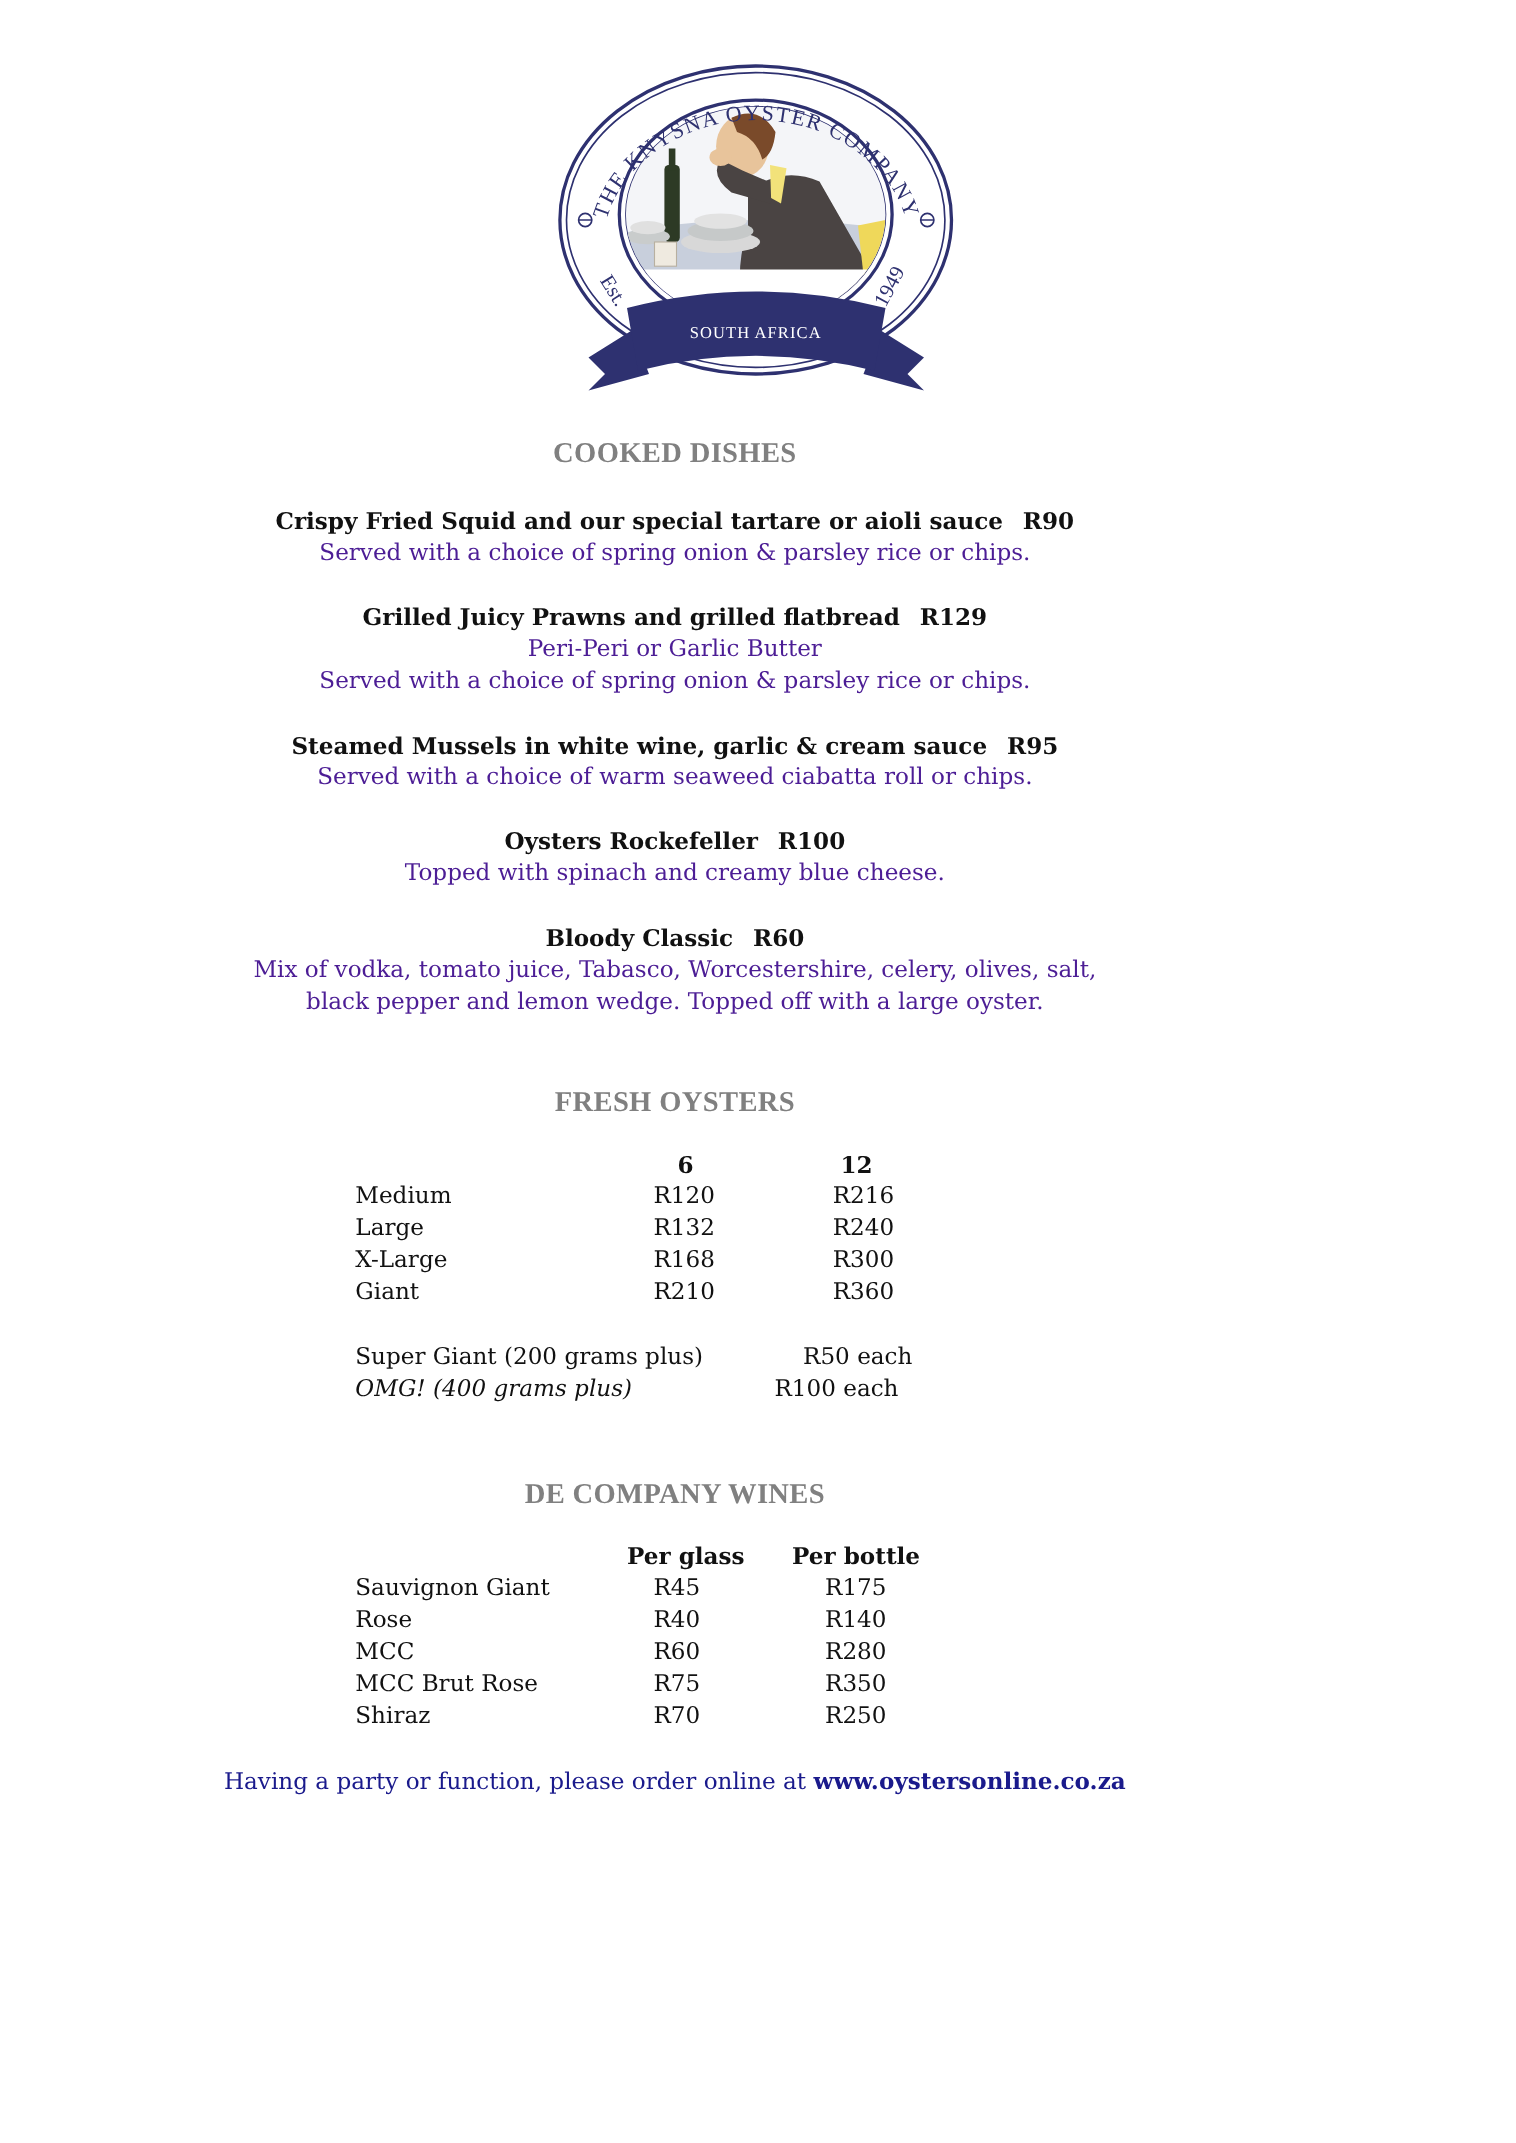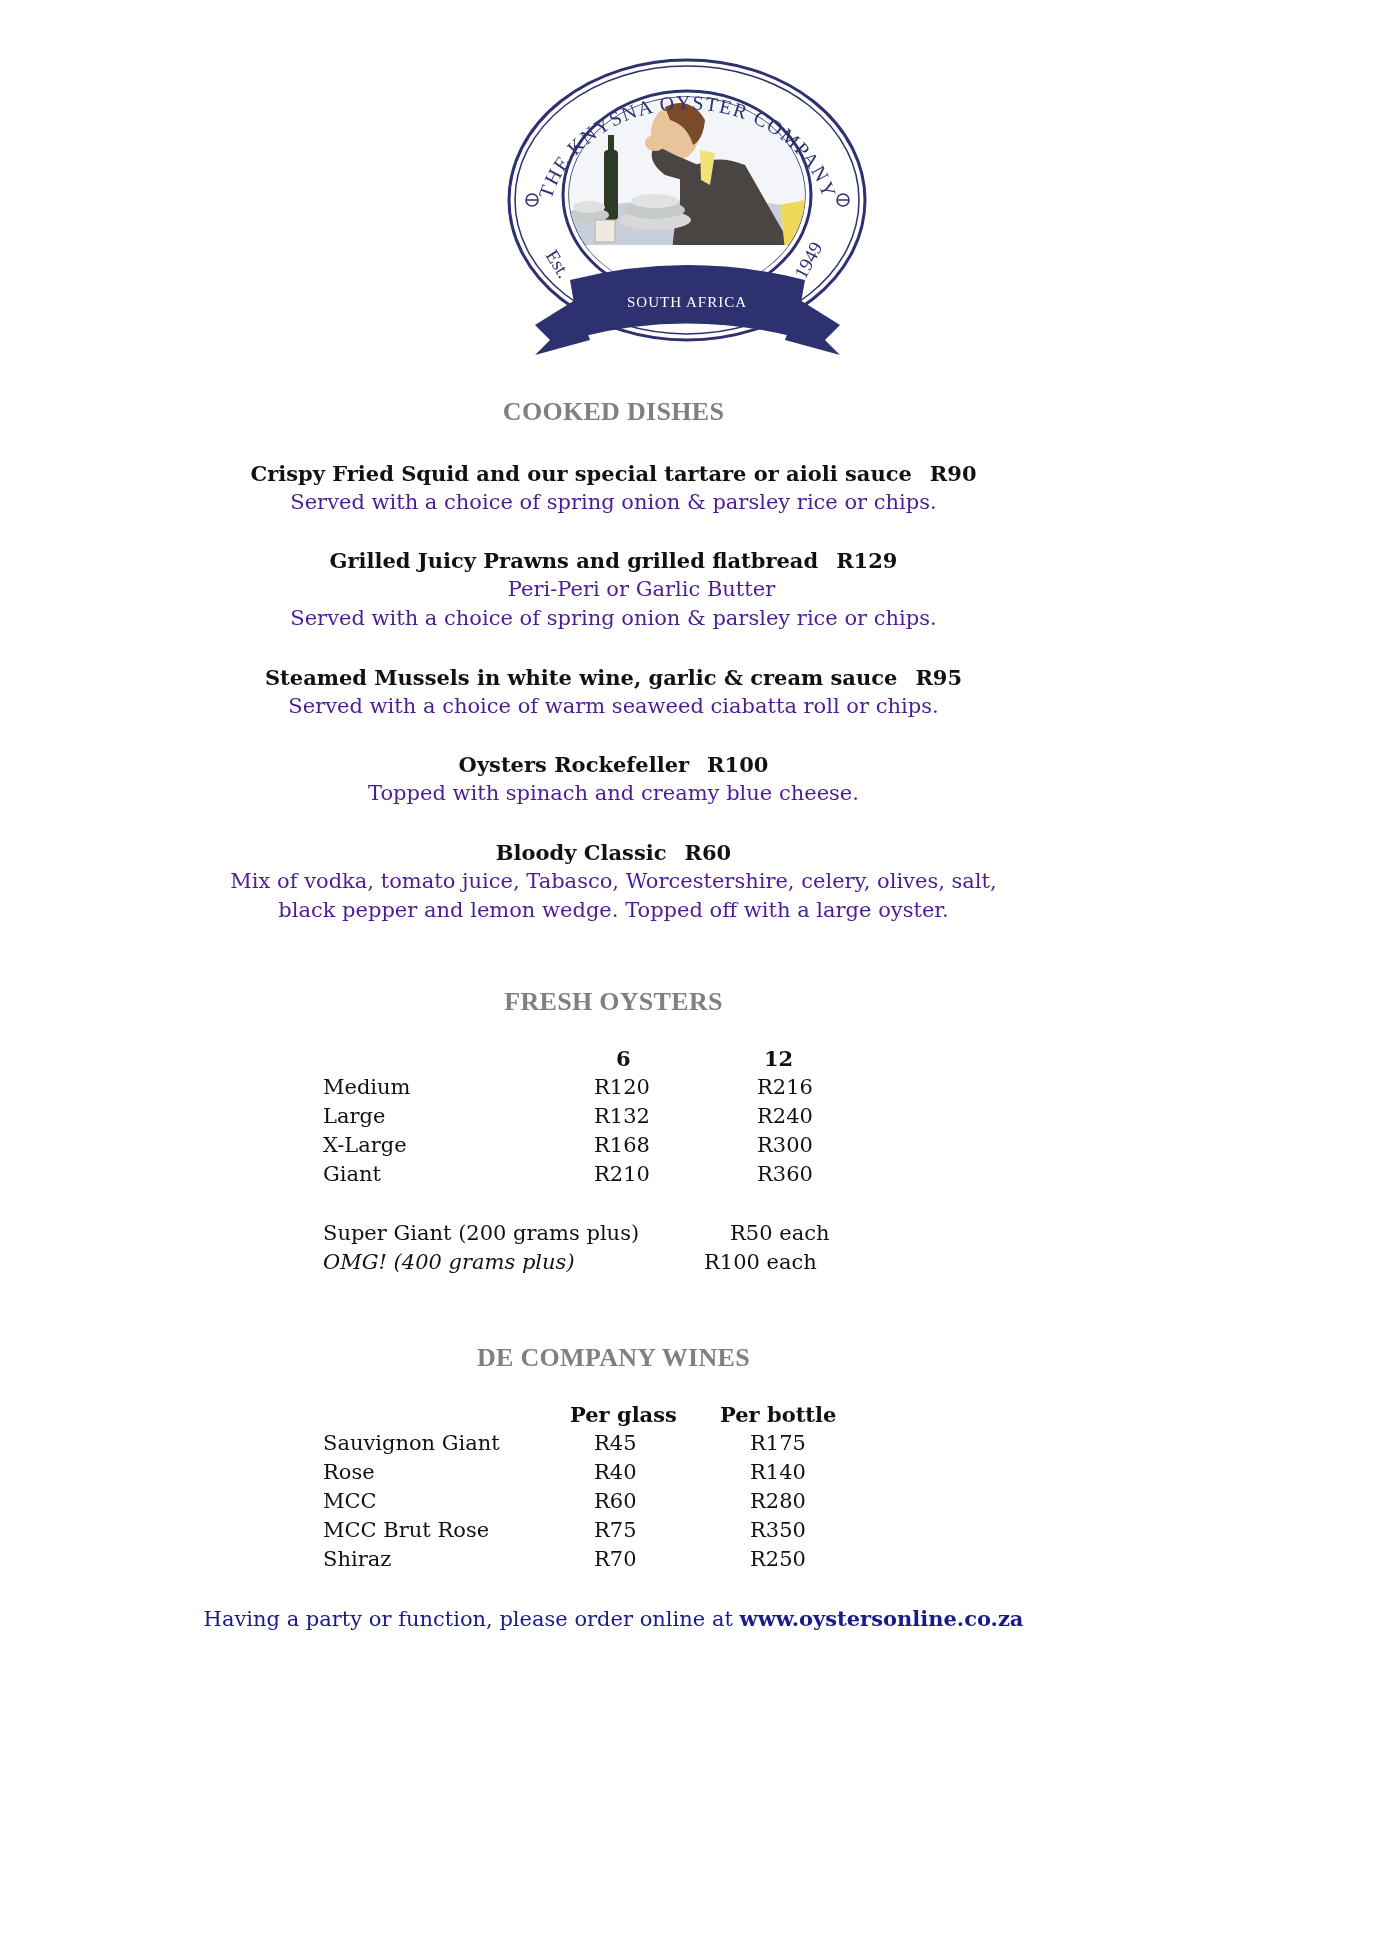--- a/index.html
+++ b/index.html
@@ -83,21 +83,21 @@
 <div class="center-line section-title" style="top:397px;">COOKED DISHES</div>
 
 <div class="center-line dish-title" style="top:461px;">
   <span>Crispy Fried Squid and our special tartare or aioli sauce</span><span class="gap"></span><span>R90</span>
 </div>
 <div class="center-line dish-desc" style="top:490px;">Served with a choice of spring onion &amp; parsley rice or chips.</div>
 
 <div class="center-line dish-title" style="top:548px;">
   <span>Grilled Juicy Prawns and grilled flatbread</span><span class="gap"></span><span>R129</span>
 </div>
-<div class="center-line dish-desc" style="top:577px;padding-left:28px;">Peri-Peri or Garlic Butter</div>
+<div class="center-line dish-desc" style="top:577px;">Peri-Peri or Garlic Butter</div>
 <div class="center-line dish-desc" style="top:606px;">Served with a choice of spring onion &amp; parsley rice or chips.</div>
 
 <div class="center-line dish-title" style="top:665px;">
   <span>Steamed Mussels in white wine, garlic &amp; cream sauce</span><span class="gap"></span><span>R95</span>
 </div>
 <div class="center-line dish-desc" style="top:694px;">Served with a choice of warm seaweed ciabatta roll or chips.</div>
 
 <div class="center-line dish-title" style="top:752px;">
   <span>Oysters Rockefeller</span><span class="gap"></span><span>R100</span>
 </div>

